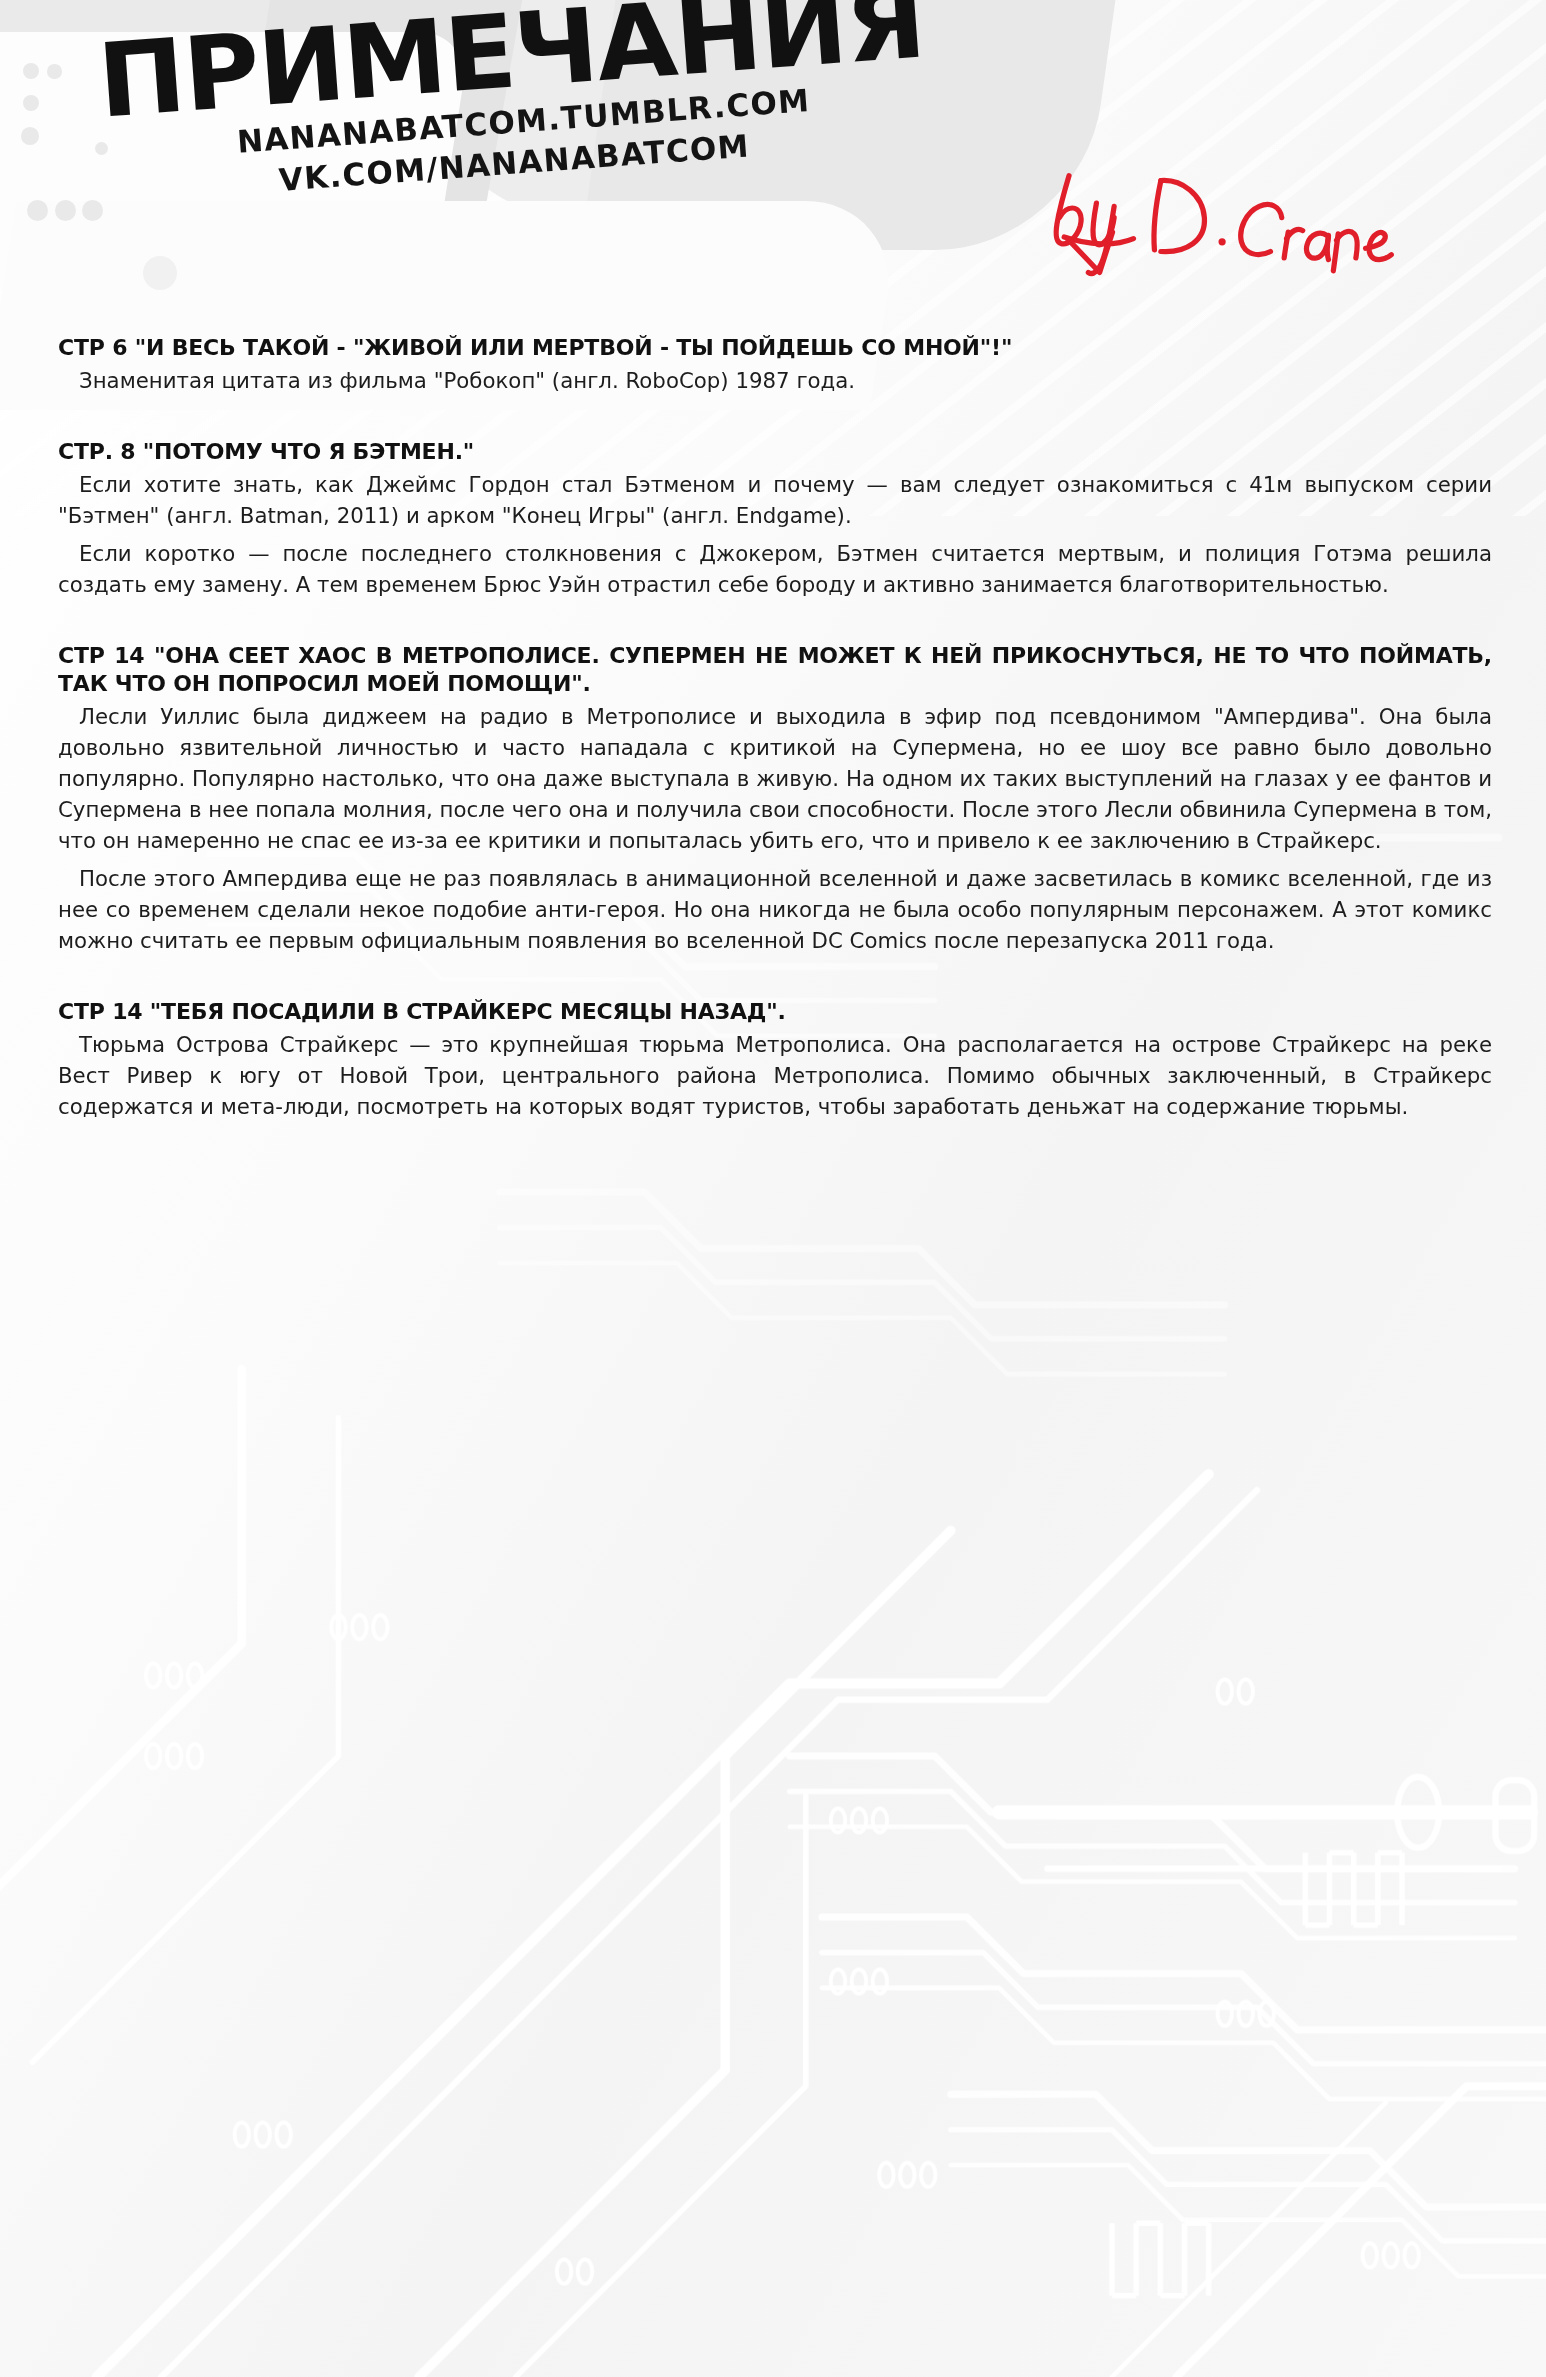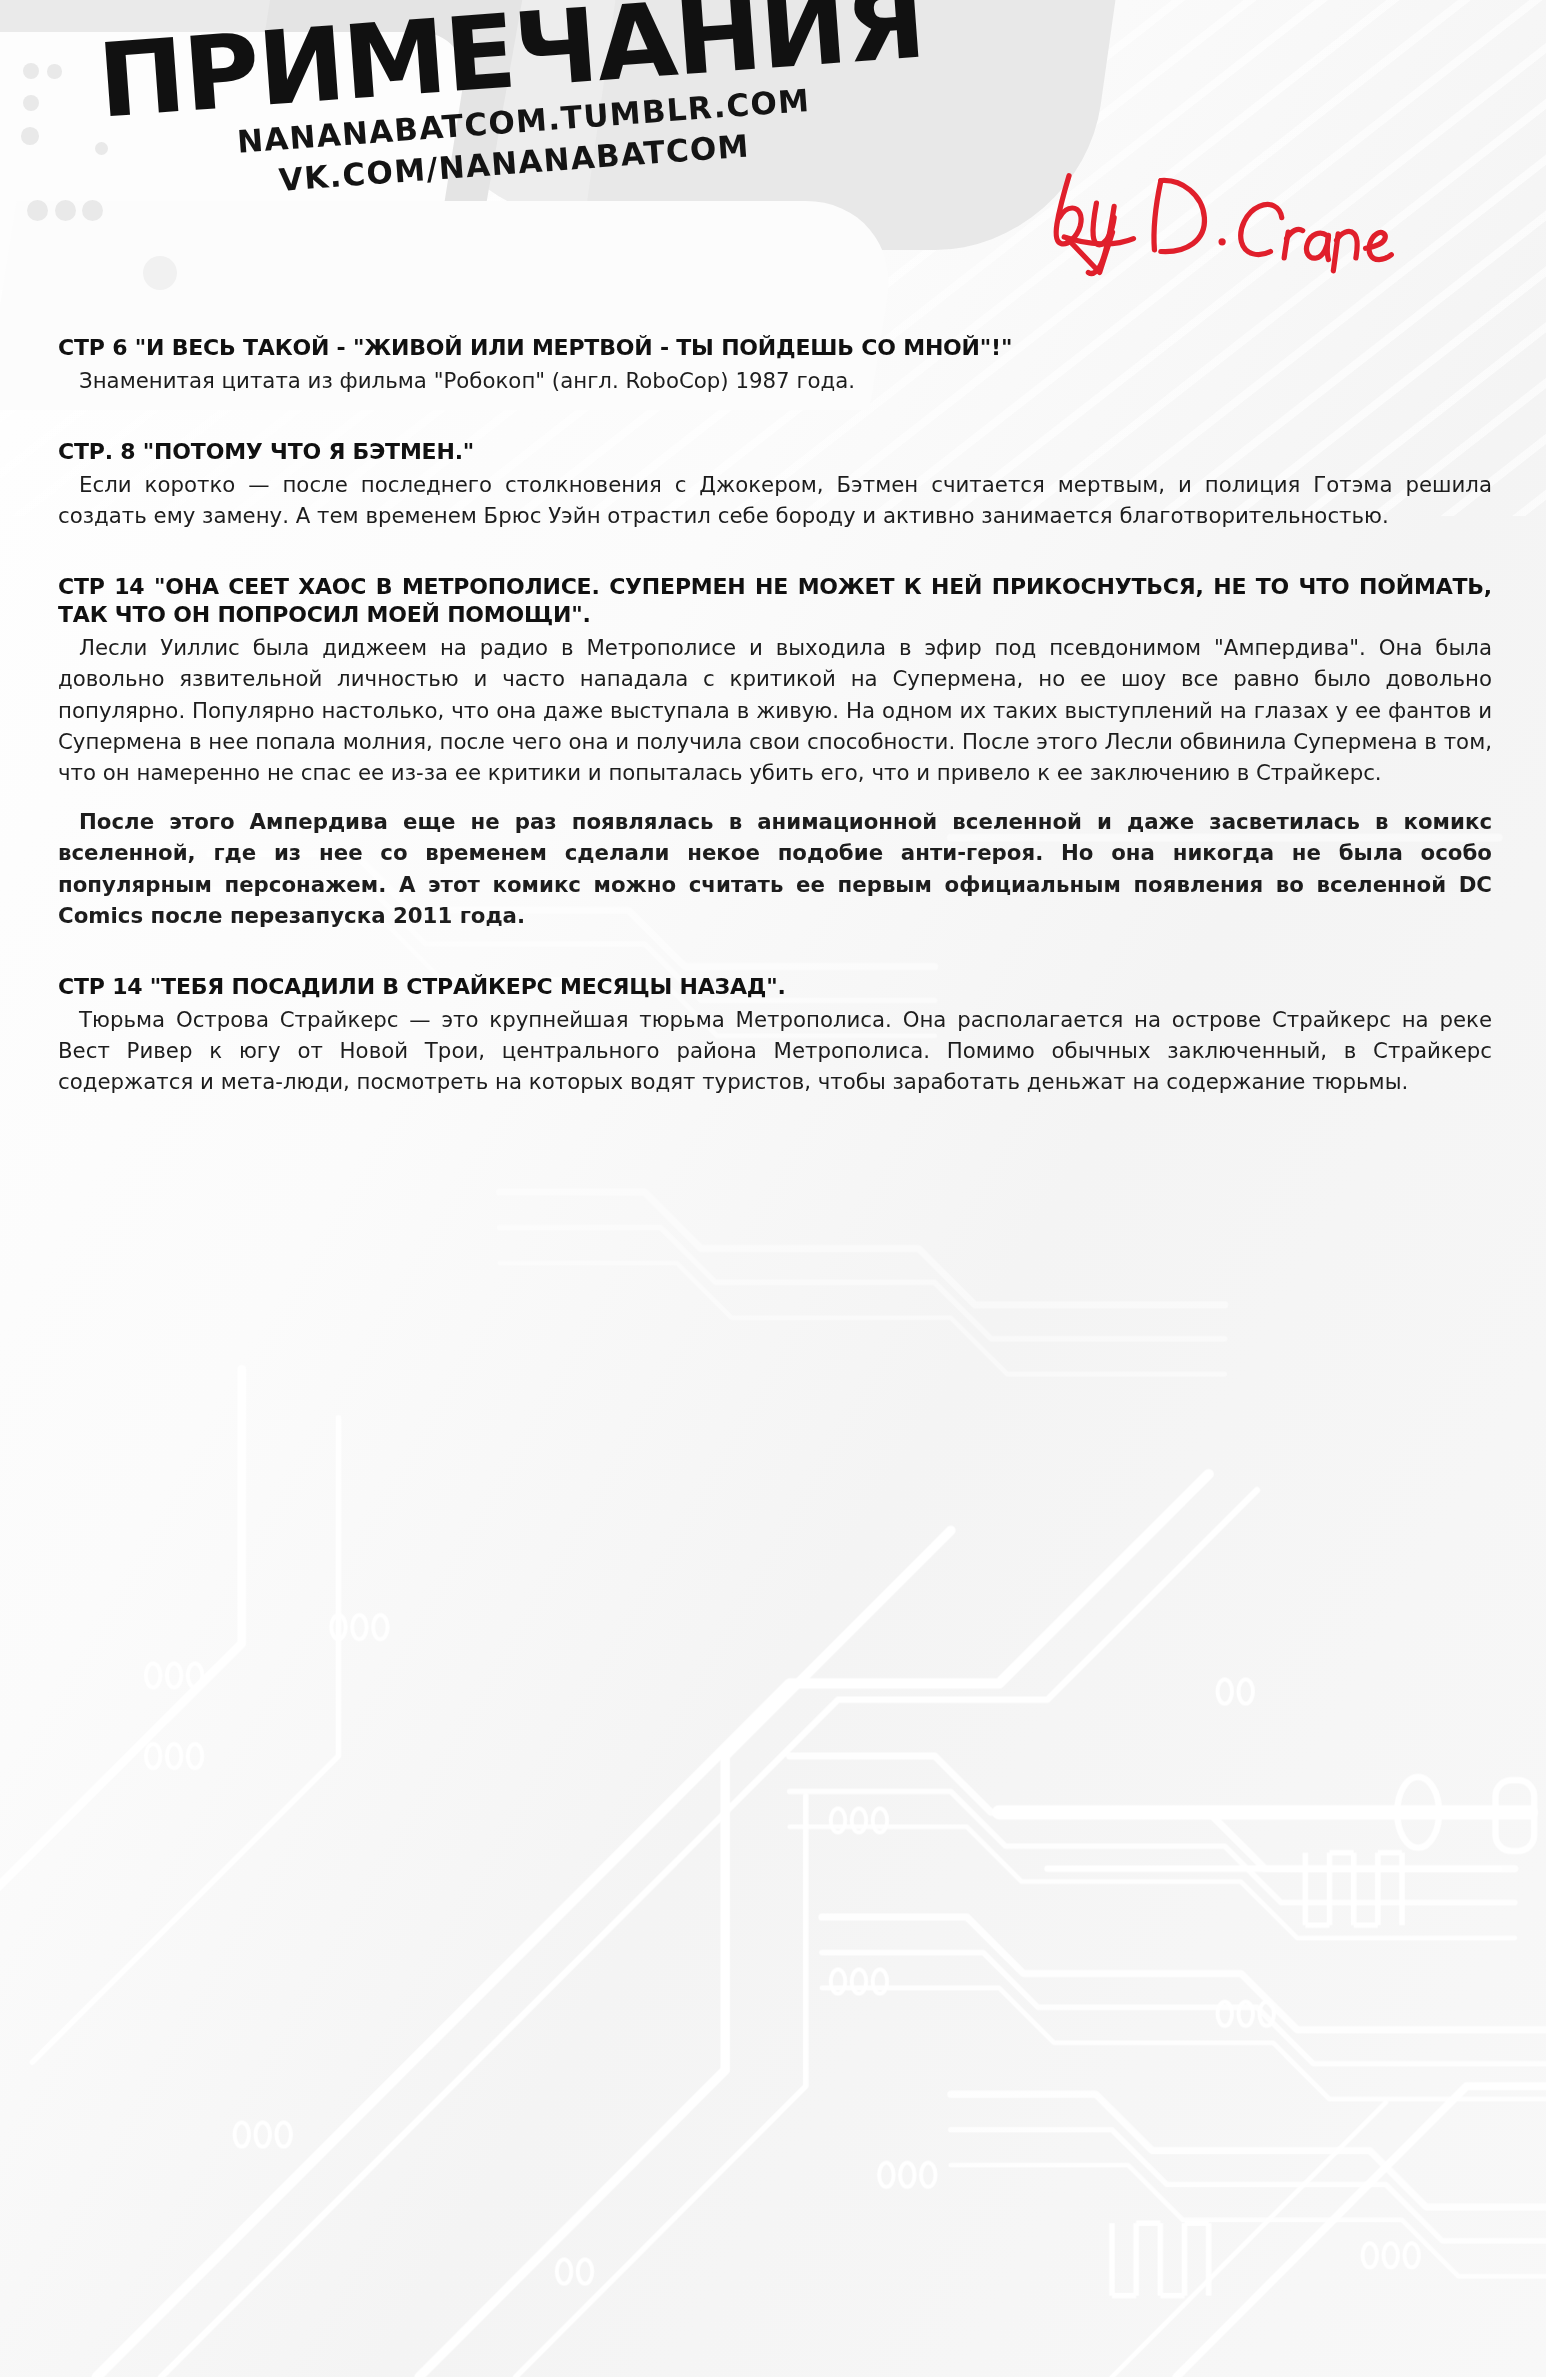--- a/index.html
+++ b/index.html
@@ -184,21 +184,21 @@
     font-weight: 400;
     font-size: 21.3px;
     line-height: 1.465;
     color: #1d1d1d;
     margin: 0;
     text-indent: 21px;
     text-align: justify;
     text-justify: inter-word;
     hyphens: none;
   }
-  .note-par + .note-par { margin-top: 18px; font-weight: bold; }
+  .note-par + .note-par { margin-top: 6px; }
   .sec-gap { height: 17.7px; }
 </style>
 </head>
 <body>
 
 <div id="page">
 
   <div class="bg-base"></div>
 
   <div class="bg-circuit">
@@ -385,20 +385,21 @@
 
     <div class="note-section">
       <div class="note-heading">СТР 6 "И ВЕСЬ ТАКОЙ - "ЖИВОЙ ИЛИ МЕРТВОЙ - ТЫ ПОЙДЕШЬ СО МНОЙ"!"</div>
       <p class="note-par">Знаменитая цитата из фильма "Робокоп" (англ. RoboCop) 1987 года.</p>
     </div>
 
     <div class="sec-gap"></div>
 
     <div class="note-section">
       <div class="note-heading">СТР. 8 "ПОТОМУ ЧТО Я БЭТМЕН."</div>
+      <p class="note-par">Если хотите знать, как Джеймс Гордон стал Бэтменом и почему — вам следует ознакомиться с 41м выпуском серии "Бэтмен" (англ. Batman, 2011) и арком "Конец Игры" (англ. Endgame).</p>
       <p class="note-par">Если коротко — после последнего столкновения с Джокером, Бэтмен считается мертвым, и полиция Готэма решила создать ему замену. А тем временем Брюс Уэйн отрастил себе бороду и активно занимается благотворительностью.</p>
     </div>
 
     <div class="sec-gap"></div>
 
     <div class="note-section">
       <div class="note-heading two-line">СТР 14 "ОНА СЕЕТ ХАОС В МЕТРОПОЛИСЕ. СУПЕРМЕН НЕ МОЖЕТ К НЕЙ ПРИКОСНУТЬСЯ, НЕ ТО ЧТО ПОЙМАТЬ, ТАК ЧТО ОН ПОПРОСИЛ МОЕЙ ПОМОЩИ".</div>
       <p class="note-par">Лесли Уиллис была диджеем на радио в Метрополисе и выходила в эфир под псевдонимом "Ампердива". Она была довольно язвительной личностью и часто нападала с критикой на Супермена, но ее шоу все равно было довольно популярно. Популярно настолько, что она даже выступала в живую. На одном их таких выступлений на глазах у ее фантов и Супермена в нее попала молния, после чего она и получила свои способности. После этого Лесли обвинила Супермена в том, что он намеренно не спас ее из-за ее критики и попыталась убить его, что и привело к ее заключению в Страйкерс.</p>
       <p class="note-par">После этого Ампердива еще не раз появлялась в анимационной вселенной и даже засветилась в комикс вселенной, где из нее со временем сделали некое подобие анти-героя. Но она никогда не была особо популярным персонажем. А этот комикс можно считать ее первым официальным появления во вселенной DC Comics после перезапуска 2011 года.</p>
     </div>

